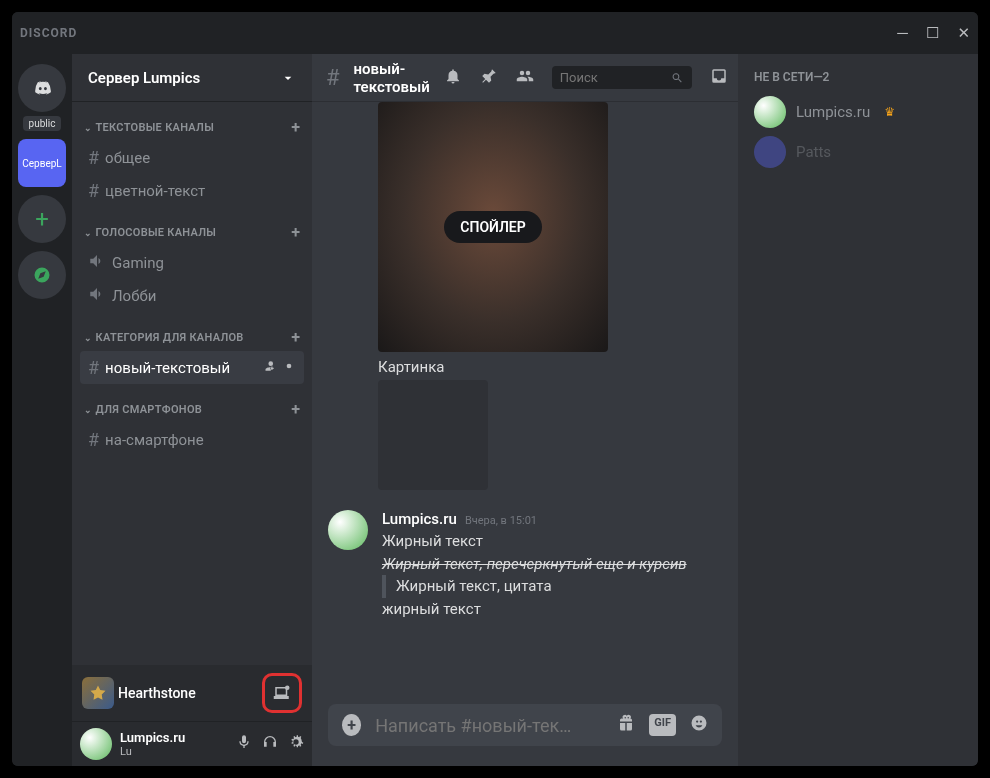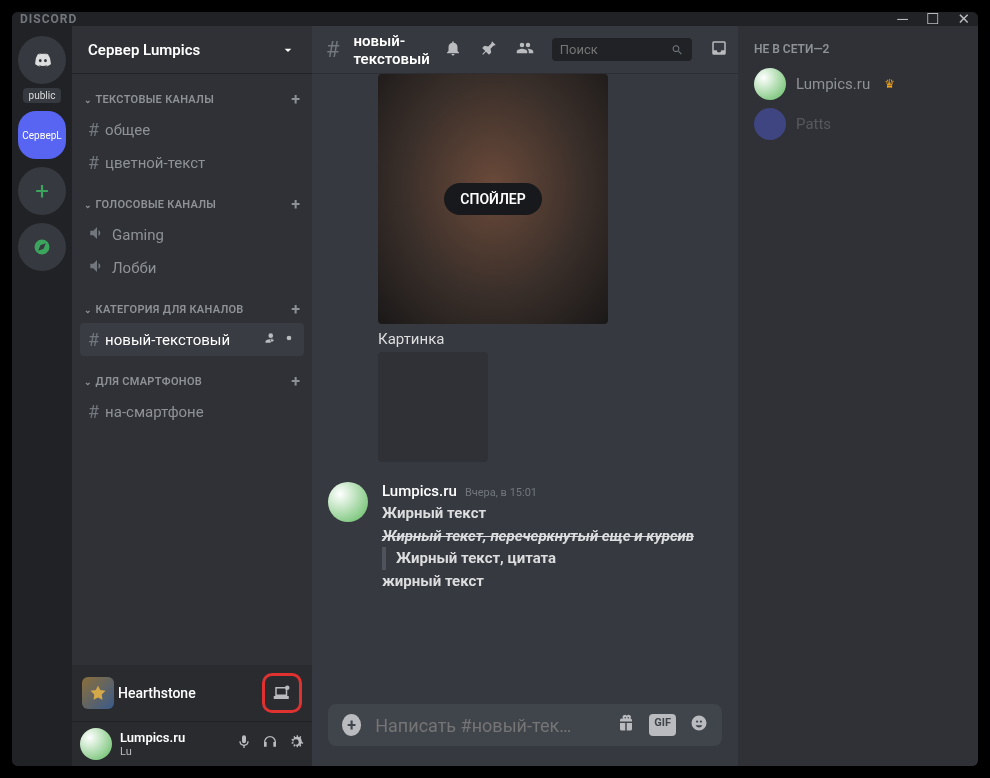--- a/index.html
+++ b/index.html
@@ -1,25 +1,25 @@
 <!DOCTYPE html>
 <html><head>
 <meta charset="utf-8">
 <style>
 *{margin:0;padding:0;box-sizing:border-box;font-family:-apple-system,BlinkMacSystemFont,"Segoe UI",Roboto,sans-serif}
 body{background:#000;width:990px;height:778px;overflow:hidden;position:relative}
 .app-frame{position:absolute;top:12px;left:12px;right:12px;bottom:12px;background:#202225;border-radius:6px;display:flex;flex-direction:column;overflow:hidden}
-.title-bar{height:14px;background:#202225;display:flex;align-items:center;padding:0 8px}
+.title-bar{height:42px;background:#202225;display:flex;align-items:center;padding:0 8px}
 .title-bar-text{color:#72767d;font-size:12px;font-weight:700;letter-spacing:1px}
 .title-bar-btns{margin-left:auto;display:flex;gap:18px;color:#b9bbbe}
 .title-bar-btns span{cursor:pointer;font-size:15px}
 .main{flex:1;display:flex;overflow:hidden}
 .servers{width:60px;background:#202225;display:flex;flex-direction:column;align-items:center;padding-top:10px;gap:8px}
 .server-item{width:48px;height:48px;border-radius:50%;background:#36393f;display:flex;align-items:center;justify-content:center;cursor:pointer;color:#dcddde;font-size:20px}
-.server-item.active{border-radius:18px;background:#5865f2}
+.server-item.active{border-radius:8px;background:#5865f2}
 .server-item.home{background:#36393f}
 .server-item.add{background:#36393f;color:#3ba55d;font-size:24px}
 .server-item.explore{background:#36393f;color:#3ba55d}
 .pill-badge{background:#36393f;color:#dcddde;font-size:10px;padding:2px 6px;border-radius:4px;margin-top:-4px}
 .channels{width:240px;background:#2f3136;display:flex;flex-direction:column}
 .server-header{height:48px;padding:0 16px;display:flex;align-items:center;border-bottom:1px solid #202225;cursor:pointer}
 .server-header h1{color:#fff;font-size:15px;font-weight:600;flex:1}
 .channel-scroll{flex:1;overflow-y:auto;padding:0 8px}
 .category{display:flex;align-items:center;padding:16px 4px 4px;color:#8e9297;font-size:11px;font-weight:600;cursor:pointer}
 .category .chev{margin-right:4px;font-size:9px}
@@ -56,21 +56,21 @@
 .spoiler-badge{background:#18191c;color:#fff;padding:8px 16px;border-radius:18px;font-size:14px;font-weight:600}
 .img-caption{margin-left:50px;color:#dcddde;font-size:15px;margin-bottom:4px}
 .attach-placeholder{margin-left:50px;width:110px;height:110px;background:#2f3136;border-radius:4px;margin-bottom:20px}
 .msg{display:flex;gap:14px;margin-bottom:6px}
 .msg .avatar{width:40px;height:40px;flex-shrink:0}
 .msg-body{flex:1}
 .msg-head{display:flex;align-items:baseline;gap:8px;margin-bottom:2px}
 .msg-head .author{color:#fff;font-size:15px;font-weight:500}
 .msg-head .time{color:#72767d;font-size:11px}
 .msg-line{color:#dcddde;font-size:15px;line-height:1.5}
-.bold{font-weight:700}
+.bold{font-weight:400}
 .strike{text-decoration:line-through}
 .italic{font-style:italic}
 .quote{border-left:4px solid #4f545c;padding-left:10px}
 .input-area{padding:0 16px 20px}
 .input-box{background:#40444b;border-radius:8px;display:flex;align-items:center;padding:10px 14px;gap:14px}
 .input-box .add{width:22px;height:22px;border-radius:50%;background:#b9bbbe;color:#40444b;display:flex;align-items:center;justify-content:center;font-size:16px;font-weight:700;cursor:pointer}
 .input-box input{flex:1;background:none;border:none;color:#dcddde;font-size:18px;outline:none}
 .input-box .ricons{display:flex;gap:14px;color:#b9bbbe;}
 .gif-badge{background:#b9bbbe;color:#40444b;font-size:11px;font-weight:700;padding:2px 5px;border-radius:4px}
 .members{width:240px;background:#2f3136;padding:16px 8px}

